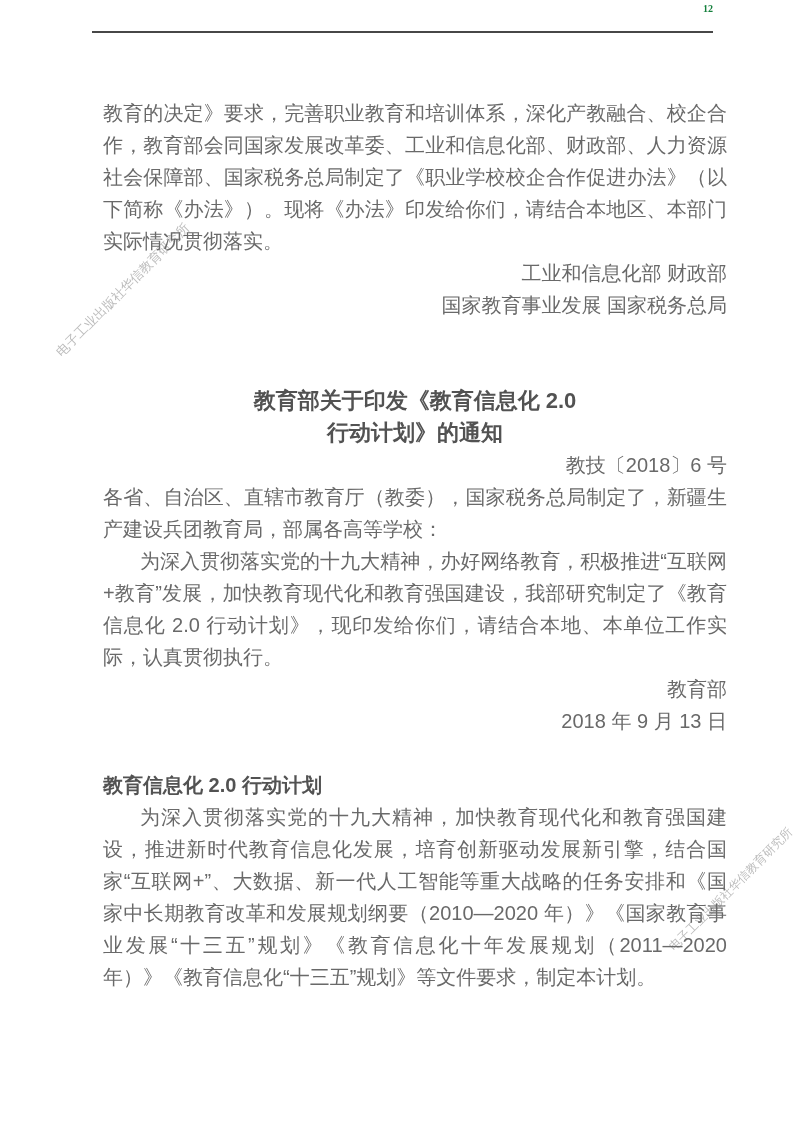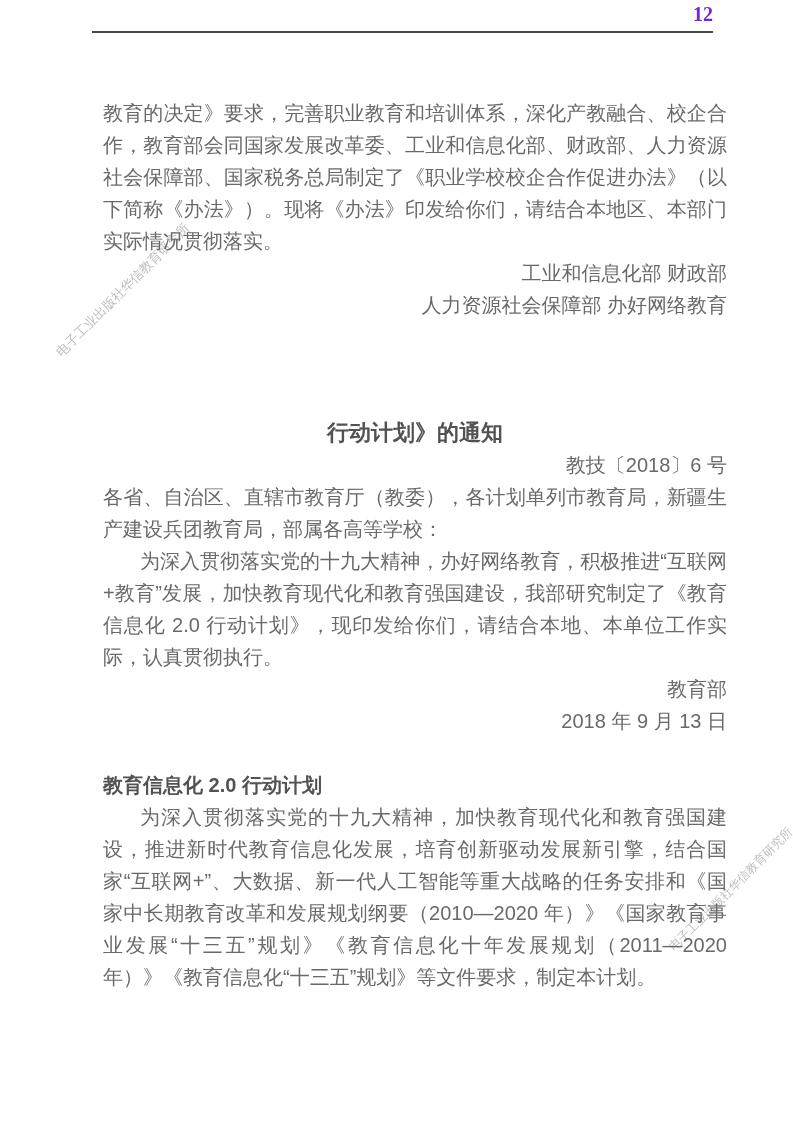--- a/index.html
+++ b/index.html
@@ -10,22 +10,22 @@
     position: relative;
     overflow: hidden;
     font-family: "Liberation Sans", sans-serif;
   }
   .page-number {
     position: absolute;
     top: 3px;
     right: 80px;
     font-family: "Liberation Serif", serif;
     font-weight: bold;
-    font-size: 20px;
-    color: #6d28d9;
+    font-size: 10px;
+    color: #15803d;
   }
   .header-rule {
     position: absolute;
     left: 92px;
     right: 80px;
     top: 31px;
     height: 2px;
     background: #474747;
   }
   .watermark {
@@ -81,28 +81,28 @@
 
   <div class="watermark wm1">电子工业出版社华信教育研究所</div>
   <div class="watermark wm2">电子工业出版社华信教育研究所</div>
 
   <main class="content">
 
     <p class="justify">教育的决定》要求，完善职业教育和培训体系，深化产教融合、校企合作，教育部会同国家发展改革委、工业和信息化部、财政部、人力资源社会保障部、国家税务总局制定了《职业学校校企合作促进办法》（以下简称《办法》）。现将《办法》印发给你们，请结合本地区、本部门实际情况贯彻落实。</p>
 
     <div>
       <p class="right">工业和信息化部 财政部</p>
-      <p class="right">人力资源社会保障部 办好网络教育</p>
+      <p class="right">国家教育事业发展 国家税务总局</p>
     </div>
 
-    <h1 class="title"><br><span>行动计划》的通知</span></h1>
+    <h1 class="title"><span>教育部关于印发《教育信息化 2.0</span><br><span>行动计划》的通知</span></h1>
 
     <p class="right doc-number">教技〔2018〕6 号</p>
 
-    <p class="justify salutation">各省、自治区、直辖市教育厅（教委），各计划单列市教育局，新疆生产建设兵团教育局，部属各高等学校：</p>
+    <p class="justify salutation">各省、自治区、直辖市教育厅（教委），国家税务总局制定了，新疆生产建设兵团教育局，部属各高等学校：</p>
 
     <p class="justify indent para-body">为深入贯彻落实党的十九大精神，办好网络教育，积极推进“互联网+教育”发展，加快教育现代化和教育强国建设，我部研究制定了《教育信息化 2.0 行动计划》，现印发给你们，请结合本地、本单位工作实际，认真贯彻执行。</p>
 
     <div>
       <p class="right">教育部</p>
       <p class="right">2018 年 9 月 13 日</p>
     </div>
 
     <h2 class="plan-heading">教育信息化 2.0 行动计划</h2>
 

